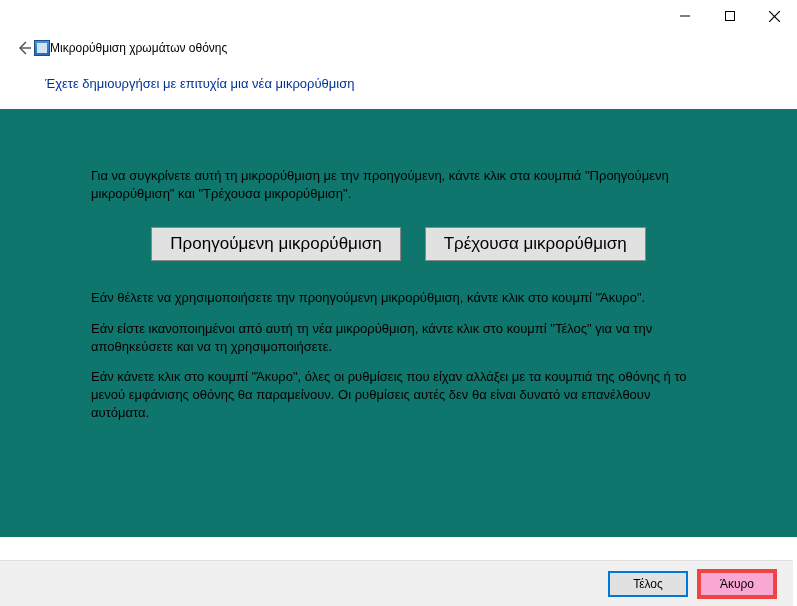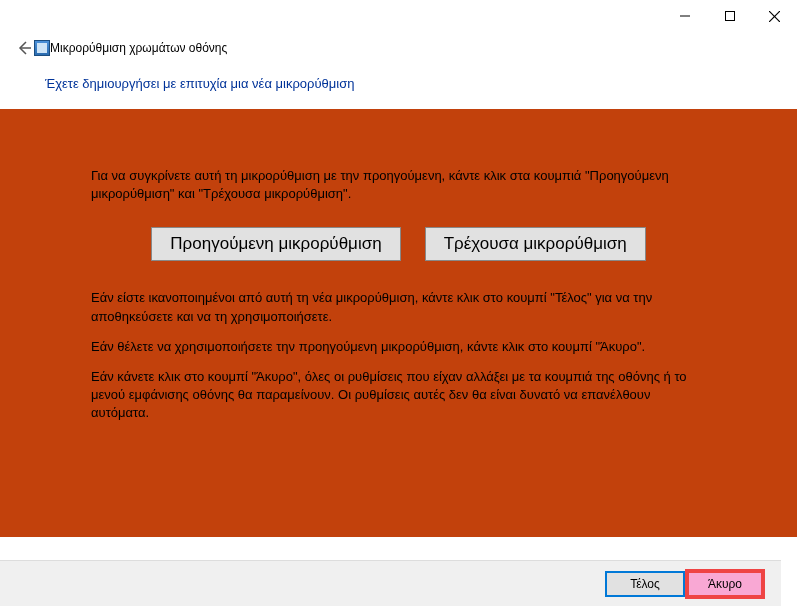--- a/index.html
+++ b/index.html
@@ -58,21 +58,21 @@
     .app-title {
       font-size: 12px;
       color: #000;
     }
     .heading {
       font-size: 13px;
       color: #003399;
       padding: 6px 0 18px 45px;
     }
     .content-wrap {
-      background: #c2410c;
+      background: #0f766e;
       margin: 0;
       height: 428px;
       padding: 58px 70px 4px 70px;
       color: #000;
     }
     .content-inner {
       max-width: 615px;
       margin: 0 auto;
     }
     .para {
@@ -108,29 +108,29 @@
       flex-shrink: 0;
     }
     .checkbox-label {
       font-size: 13px;
       line-height: 1.4;
     }
     .footer {
       position: absolute;
       bottom: 0;
       left: 0;
-      right: 16px;
+      right: 4px;
       height: 46px;
       background: #f0f0f0;
       border-top: 1px solid #ddd;
       display: flex;
       justify-content: flex-end;
       align-items: center;
       padding-right: 16px;
-      gap: 0;
+      gap: 9px;
     }
     .footer-btn {
       min-width: 80px;
       padding: 4px 14px;
       font-size: 12px;
       font-family: inherit;
       background: #f9a8d4;
       border: 4px solid #ef4444;
       cursor: pointer;
     }
@@ -174,22 +174,22 @@
 
 <div class="heading">Έχετε δημιουργήσει με επιτυχία μια νέα μικρορύθμιση</div>
 
 <div class="content-wrap">
   <div class="content-inner">
     <p class="para">Για να συγκρίνετε αυτή τη μικρορύθμιση με την προηγούμενη, κάντε κλικ στα κουμπιά "Προηγούμενη μικρορύθμιση" και "Τρέχουσα μικρορύθμιση".</p>
     <div class="btn-row">
       <button class="cal-btn">Προηγούμενη μικρορύθμιση</button>
       <button class="cal-btn">Τρέχουσα μικρορύθμιση</button>
     </div>
+    <p class="para">Εάν θέλετε να χρησιμοποιήσετε την προηγούμενη μικρορύθμιση, κάντε κλικ στο κουμπί "Άκυρο".</p>
     <p class="para">Εάν είστε ικανοποιημένοι από αυτή τη νέα μικρορύθμιση, κάντε κλικ στο κουμπί "Τέλος" για να την αποθηκεύσετε και να τη χρησιμοποιήσετε.</p>
-    <p class="para">Εάν θέλετε να χρησιμοποιήσετε την προηγούμενη μικρορύθμιση, κάντε κλικ στο κουμπί "Άκυρο".</p>
     <p class="para">Εάν κάνετε κλικ στο κουμπί "Άκυρο", όλες οι ρυθμίσεις που είχαν αλλάξει με τα κουμπιά της οθόνης ή το μενού εμφάνισης οθόνης θα παραμείνουν. Οι ρυθμίσεις αυτές δεν θα είναι δυνατό να επανέλθουν αυτόματα.</p>
   </div>
 </div>
 
 <div class="footer">
   <button class="footer-btn primary">Τέλος</button>
   <button class="footer-btn">Άκυρο</button>
 </div>
 
 </body></html>

